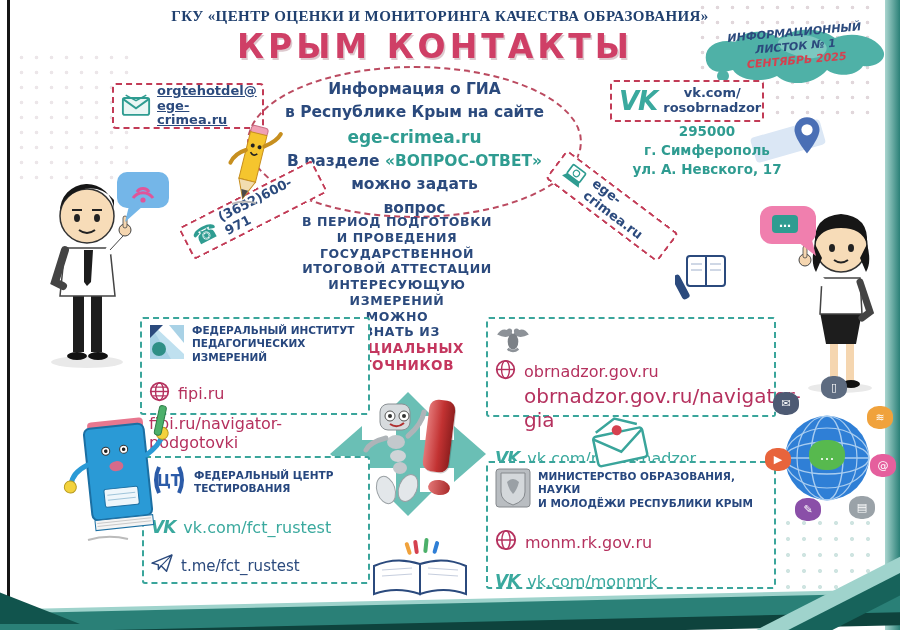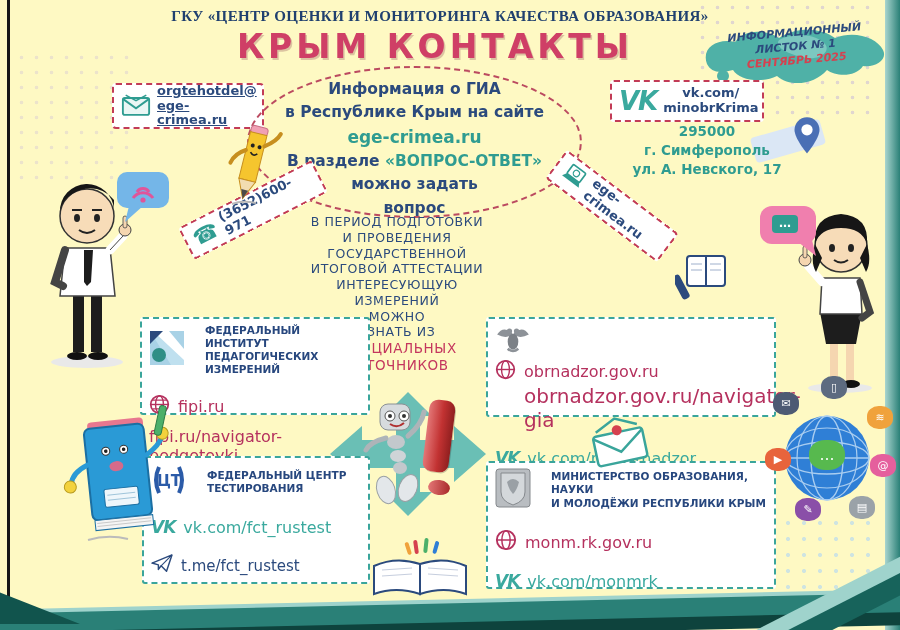--- a/index.html
+++ b/index.html
@@ -1,36 +1,36 @@
 <!DOCTYPE html>
 <html><head>
 <meta charset="utf-8">
 <style>
   html,body{margin:0;padding:0;background:#cfd4d6;}
-  #poster{position:relative;width:900px;height:630px;background:#fef9c3;overflow:hidden;
+  #poster{position:relative;width:900px;height:630px;background:#ffffff;overflow:hidden;
           font-family:"DejaVu Sans",sans-serif;}
   .abs{position:absolute;}
   .dots{background-image:radial-gradient(#d9cdd2 1.6px,transparent 2.1px);background-size:15px 15px;opacity:.8;}
   .dots-teal{background-image:radial-gradient(#cfe4e1 1.8px,transparent 2.3px);background-size:16px 16px;}
   .org-title{font-family:"Liberation Serif",serif;font-weight:bold;font-size:15px;color:#20406f;
              text-align:center;letter-spacing:.4px;}
   .page-title{font-size:33px;font-weight:bold;color:#cf3f66;text-align:center;letter-spacing:4px;
               text-shadow:1.5px 1.5px 0 rgba(120,40,60,.25);}
   .badge{border:2px dashed #c23b56;border-radius:4px;background:#fff;display:flex;align-items:center;
          gap:6px;padding:3px 7px;box-sizing:border-box;}
   .badge .txt{color:#2b4a7d;font-weight:bold;font-size:13px;line-height:1.15;}
   .badge .txt.u div{text-decoration:underline;}
   .oval{border:2px dashed #bb4a60;border-radius:50%;text-align:center;color:#2b4a7d;
         font-size:15.5px;font-weight:bold;line-height:1.5;padding-top:10px;box-sizing:border-box;}
   .teal-b{color:#2f9c91;}
   .addr{color:#2f9c91;font-weight:bold;font-size:13.5px;text-align:center;line-height:1.4;}
-  .mid-note{color:#2b4a7d;font-weight:normal;font-size:12.5px;line-height:1.26;text-align:center;letter-spacing:.6px;}
+  .mid-note{color:#2b4a7d;font-weight:bold;font-size:12.5px;line-height:1.26;text-align:center;letter-spacing:.6px;}
   .mid-note .accent{color:#c4365e;font-size:13.5px;}
   .src-box{border:2px dashed #3aa59b;border-radius:3px;background:#fff;box-sizing:border-box;padding:5px 7px;}
-  .src-head{display:flex;align-items:center;gap:20px;}
+  .src-head{display:flex;align-items:center;gap:7px;}
   .src-name{color:#27477e;font-weight:bold;font-size:10.5px;line-height:1.25;}
   .src-row{display:flex;align-items:center;gap:8px;margin-top:17px;}
   .lnk-c{color:#b5315e;font-size:16px;}
   .lnk-t{color:#3aa99e;font-size:16px;}
   .lnk-n{color:#2b4a7d;font-size:15px;}
   .vkmark{font-weight:900;font-style:italic;color:#3aa99e;font-size:17px;letter-spacing:-1px;line-height:1;}
   .phone-glyph{color:#2f9c91;font-size:21px;line-height:1;}
   .info-sheet{text-align:center;transform:rotate(-5deg);font-size:11px;font-weight:bold;font-style:italic;}
   .info-sheet .l{color:#2b4a7d;line-height:1.25;}
   .info-sheet .d{color:#d5414f;}
@@ -95,21 +95,21 @@
     <div class="teal-b" style="font-size:17px;">ege-crimea.ru</div>
     <div><span>В разделе </span><span class="teal-b">«ВОПРОС-ОТВЕТ»</span></div>
     <div>можно задать</div>
     <div>вопрос</div>
   </div>
 
   <div class="abs badge" style="left:610px;top:80px;width:154px;height:42px;">
     <span class="vkmark" style="font-size:26px;">VK</span>
     <span class="txt" style="text-align:center;flex:1;">
       <div>vk.com/</div>
-      <div>minobrKrima</div>
+      <div>rosobrnadzor</div>
     </span>
   </div>
 
   <div class="abs" style="left:752px;top:128px;width:72px;height:26px;background:#dbe7f5;border-radius:4px;transform:rotate(-16deg);"></div>
   <div class="abs addr" style="left:622px;top:122px;width:170px;">
     <div>295000</div>
     <div>г. Симферополь</div>
     <div>ул. А. Невского, 17</div>
   </div>
   <span class="abs" style="left:792px;top:116px;">

